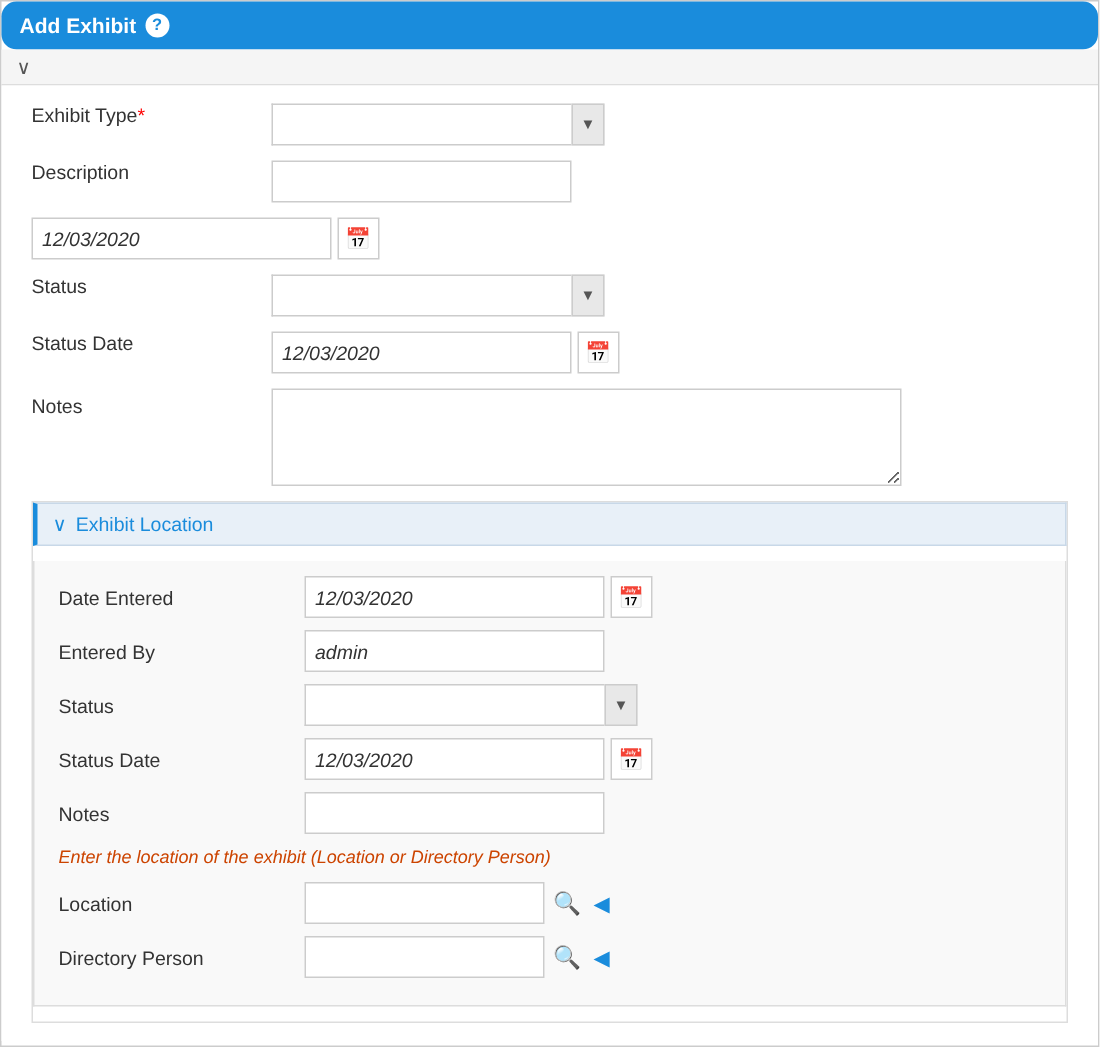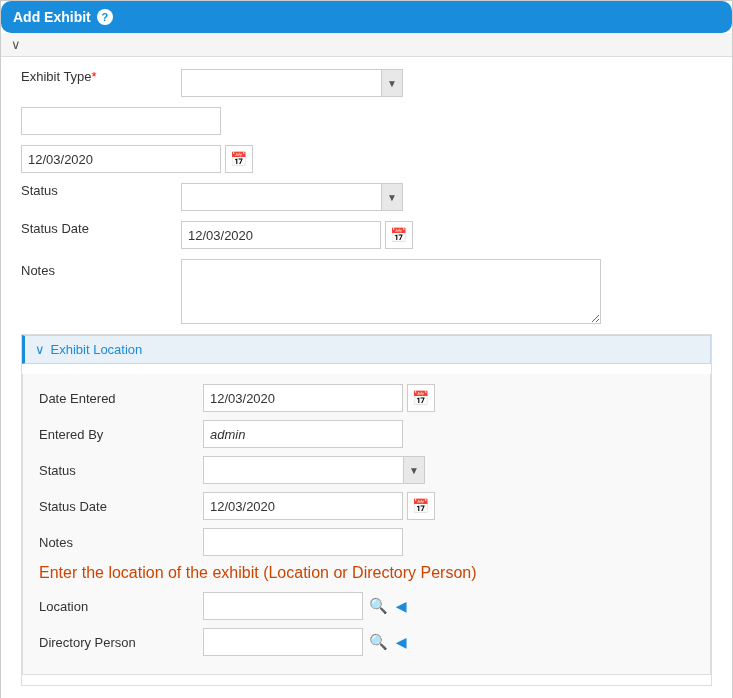--- a/index.html
+++ b/index.html
@@ -96,20 +96,21 @@
       font-size: 10px;
       color: #555;
     }
     .date-wrapper {
       display: flex;
       align-items: center;
       gap: 4px;
     }
     .date-input {
       width: 110px;
+      font-style: italic;
     }
     .calendar-btn {
       border: 1px solid #ccc;
       background: #fff;
       height: 28px;
       width: 28px;
       cursor: pointer;
       display: flex;
       align-items: center;
       justify-content: center;
@@ -140,22 +141,23 @@
     }
     .section-content {
       background: #f9f9f9;
       border: 1px solid #ddd;
       border-top: none;
       margin: 0 0 10px 0;
       padding: 10px 16px;
     }
     .info-text {
       color: #cc4400;
-      font-size: 16px;
+      font-size: 12px;
       margin: 8px 0 10px 0;
+      font-style: italic;
     }
     .search-clear-group {
       display: flex;
       align-items: center;
       gap: 4px;
     }
     .icon-btn {
       border: none;
       background: none;
       cursor: pointer;
@@ -206,20 +208,21 @@
       <div class="form-label">
         <span>Exhibit Type</span><span class="required-star">*</span>
       </div>
       <div class="dropdown-wrapper">
         <input type="text" class="form-control" value="" style="">
         <div class="dropdown-btn">▼</div>
       </div>
     </div>
 
     <div class="form-row">
+      <div class="form-label">Description</div>
       <input type="text" class="form-control" style="width: 200px;" value="">
     </div>
 
 
     <div class="form-row">
       <div class="date-wrapper">
         <input type="text" class="form-control date-input" value="12/03/2020" style="">
         <button class="calendar-btn">
           <span>📅</span>
         </button>

